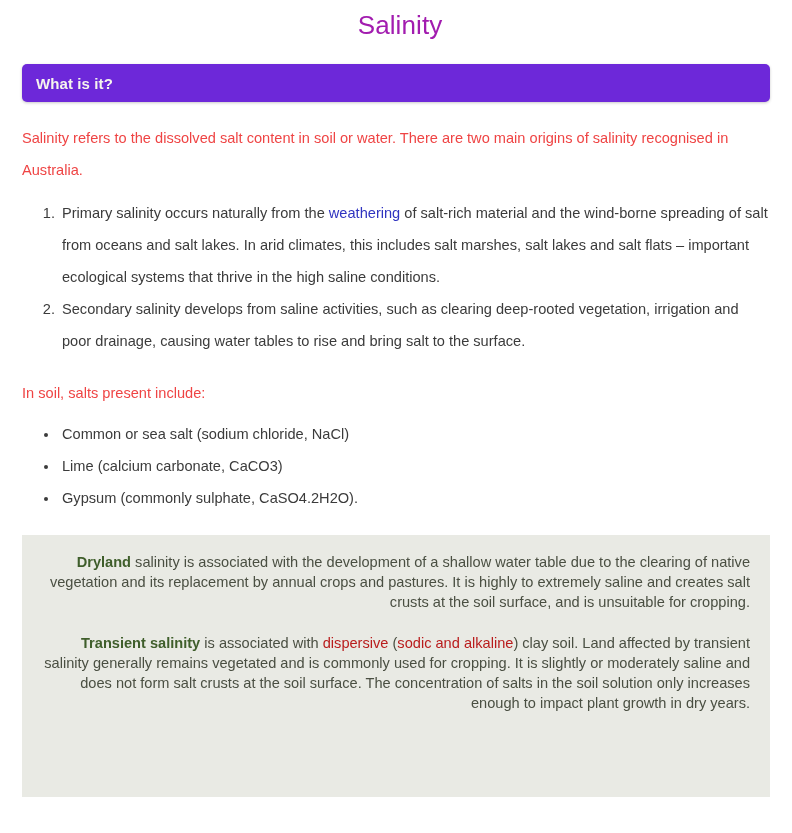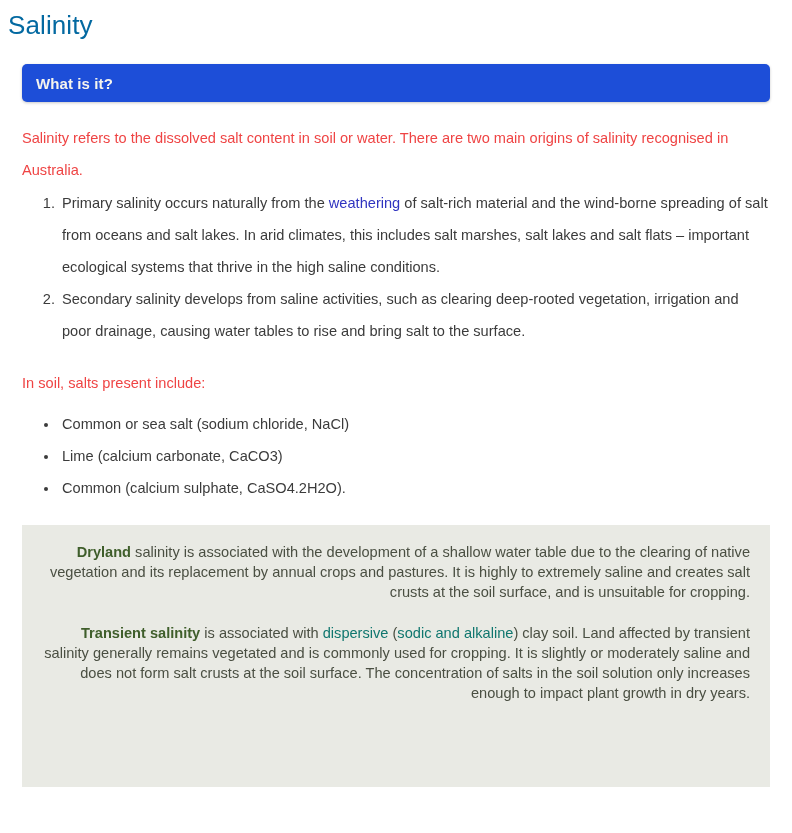--- a/index.html
+++ b/index.html
@@ -24,29 +24,30 @@
     padding: 0;
   }
 
   
   .page-title {
     margin: 0;
     padding: 9px 0 0 8px;
     font-size: 26px;
     line-height: 32px;
     font-weight: 400;
-    color: #0369a1;
+    color: #a21caf;
     letter-spacing: 0.1px;
+    text-align: center;
   }
 
   
   .section-header {
     margin: 23px 22px 0 22px;
     height: 38px;
-    background: #1d4ed8;
+    background: #6d28d9;
     border-radius: 5px;
     display: flex;
     align-items: center;
     padding: 0 0 0 14px;
     box-shadow: 0 1px 3px rgba(0,0,0,0.22);
   }
   .section-header-label {
     color: #f6f5ee;
     font-size: 15px;
     font-weight: bold;
@@ -65,21 +66,21 @@
   }
   p.body-text.tight {
   }
 
   a.inline-link {
     color: #2f33c0;
     text-decoration: none;
   }
 
   ol.numbered-list {
-    margin: 1px 0 0 0;
+    margin: 11px 0 0 0;
     padding-left: 37px;
     font-size: 14.6px;
     line-height: 32px;
   }
   ol.numbered-list li {
     padding-left: 3px;
     margin: 0;
   }
 
   ul.bullet-list {
@@ -109,21 +110,21 @@
     text-align: right;
   }
   .callout p + p {
     margin-top: 21px;
   }
   .callout strong {
     color: #3f5e2b;
     font-weight: bold;
   }
   .callout a.inline-link {
-    color: #0f766e;
+    color: #b91c1c;
   }
 </style>
 </head>
 <body>
 
 <div class="page">
 
   <h1 class="page-title">Salinity</h1>
 
   <div class="section-header">
@@ -137,21 +138,21 @@
     <ol class="numbered-list">
       <li><span>Primary salinity occurs naturally from the </span><a class="inline-link" href="#">weathering</a><span> of salt-rich material and the wind-borne spreading of salt from oceans and salt lakes. In arid climates, this includes salt marshes, salt lakes and salt flats – important ecological systems that thrive in the high saline conditions.</span></li>
       <li><span>Secondary salinity develops from saline activities, such as clearing deep-rooted vegetation, irrigation and poor drainage, causing water tables to rise and bring salt to the surface.</span></li>
     </ol>
 
     <p class="body-text tight">In soil, salts present include:</p>
 
     <ul class="bullet-list">
       <li><span>Common or sea salt (sodium chloride, NaCl)</span></li>
       <li><span>Lime (calcium carbonate, CaCO3)</span></li>
-      <li><span>Common (calcium sulphate, CaSO4.2H2O).</span></li>
+      <li><span>Gypsum (commonly sulphate, CaSO4.2H2O).</span></li>
     </ul>
 
   </div>
 
   <div class="callout">
     <p><strong>Dryland</strong><span> salinity is associated with the development of a shallow water table due to the clearing of native vegetation and its replacement by annual crops and pastures. It is highly to extremely saline and creates salt crusts at the soil surface, and is unsuitable for cropping.</span></p>
 
     <p><strong>Transient salinity</strong><span> is associated with </span><a class="inline-link" href="#">dispersive</a><span> (</span><a class="inline-link" href="#">sodic and alkaline</a><span>) clay soil. Land affected by transient salinity generally remains vegetated and is commonly used for cropping. It is slightly or moderately saline and does not form salt crusts at the soil surface. The concentration of salts in the soil solution only increases enough to impact plant growth in dry years.</span></p>
   </div>
 

